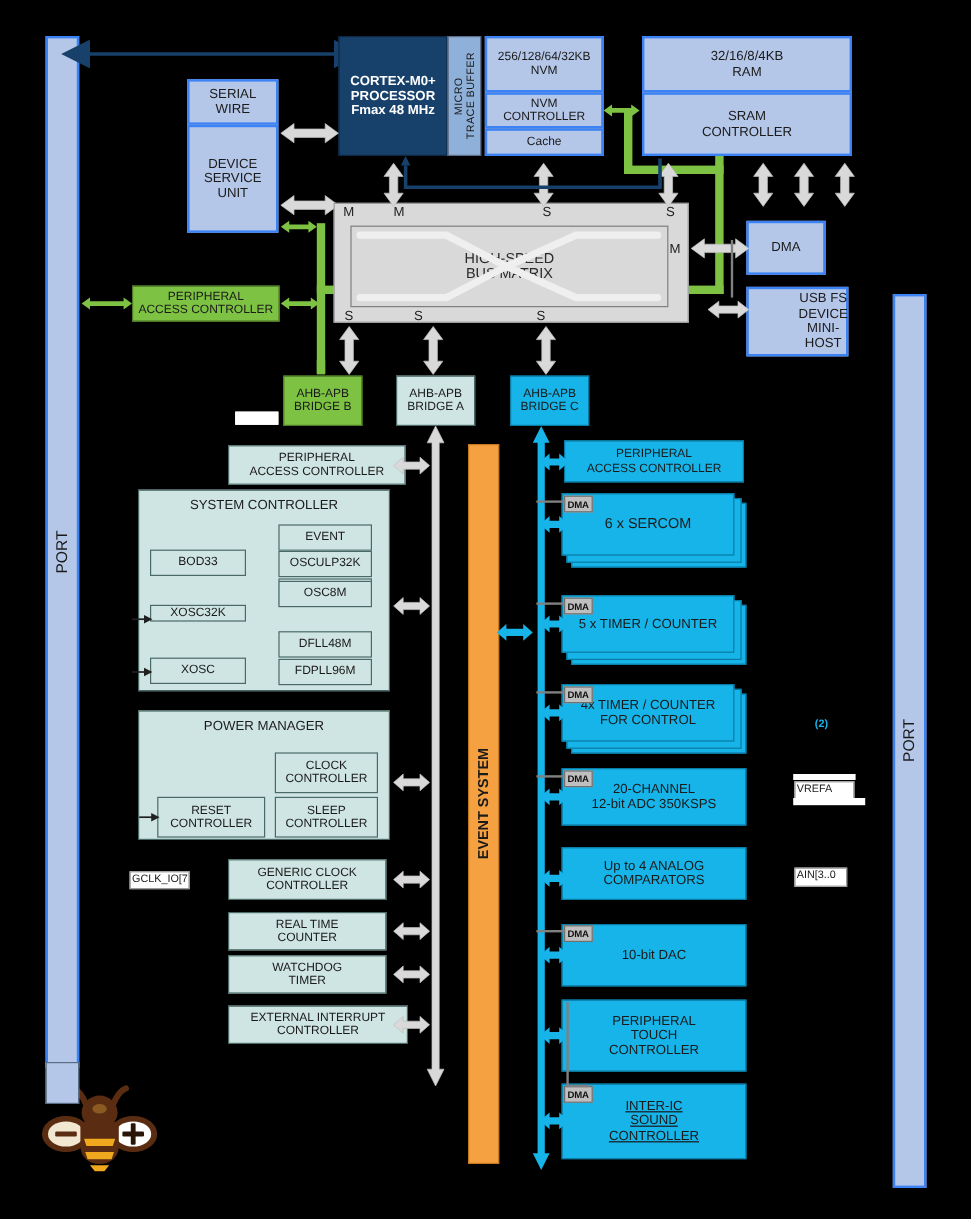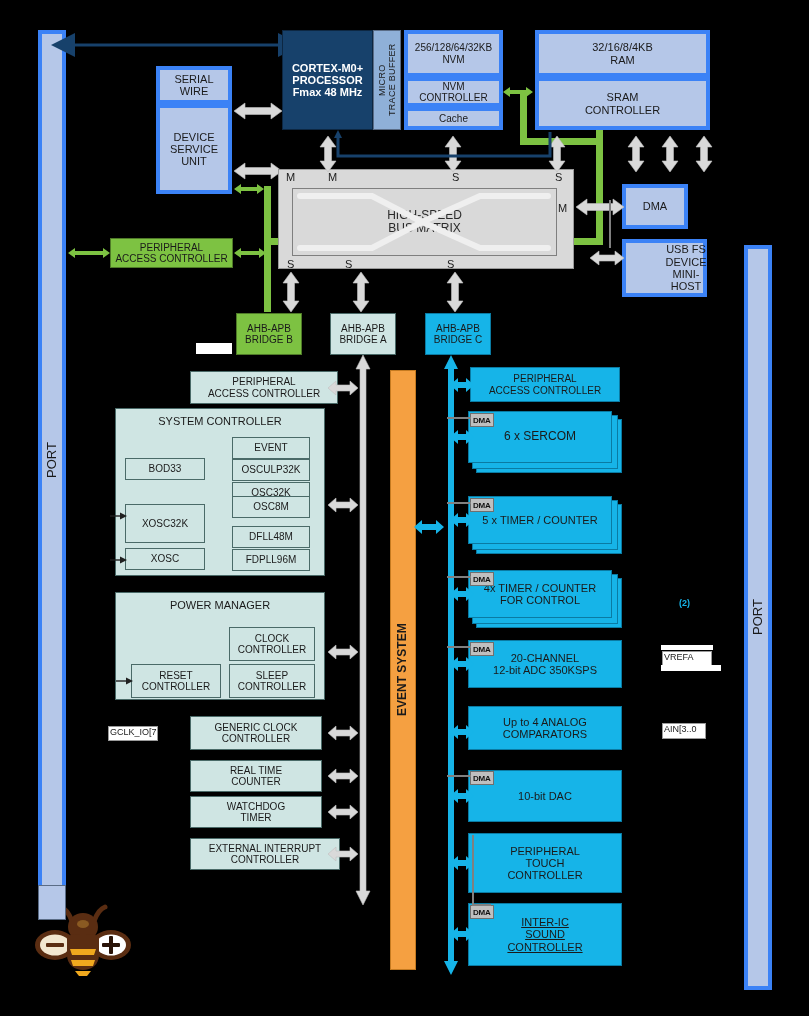--- a/index.html
+++ b/index.html
@@ -20,21 +20,21 @@
     box-sizing: border-box;
     display: flex;
     align-items: center;
     justify-content: center;
     text-align: center;
     color: #1a1a1a;
     line-height: 1.12;
     white-space: pre-line;
   }
   
-  .c-lav   { background: #b5c7e8; border: 4px solid #3b82f6; }
+  .c-lav   { background: #b5c7e8; border: 2px solid #3b82f6; }
   .c-navy  { background: #17416b; border: 1px solid #0d2742; color: #ffffff; font-weight: bold; }
   .c-mtb   { background: #8fb0d8; border: 1px solid #5a6c86; }
   .c-grey  { background: #d9d9d9; border: 1px solid #7f7f7f; }
   .c-green { background: #7dc242; border: 1px solid #4f7a28; }
   .c-mint  { background: #cfe5e3; border: 1px solid #4a6a68; }
   .c-cyan  { background: #16b4e8; border: 1px solid #0a7ba3; }
   .c-orange{ background: #f5a041; border: 1px solid #c57a20; }
   .c-white { background: #ffffff; border: 1px solid #ffffff; }
 
   .vert {
@@ -252,27 +252,27 @@
   <div class="blk c-mint" style="left:190px; top:371px; width:148px; height:33px; font-size:10px;">PERIPHERAL
 ACCESS CONTROLLER</div>
   <svg class="arrow-svg" style="left:328px; top:379px;" width="30" height="18" viewBox="0 0 30 18">
     <path d="M0,9 L8,2 L8,6 L22,6 L22,2 L30,9 L22,16 L22,12 L8,12 L8,16 z" fill="#d9d9d9" stroke="#bfbfbf" stroke-width="0.6"></path>
   </svg>
 
   <div class="blk c-mint" style="left:115px; top:408px; width:210px; height:168px; background:#cfe5e3; border:1px solid #4a6a68;"></div>
   <div class="blk" style="left:115px; top:412px; width:210px; height:18px; font-size:11px;">SYSTEM CONTROLLER</div>
 
   <div class="blk c-mint" style="left:125px; top:458px; width:80px; height:22px; font-size:10px;">BOD33</div>
-  <div class="blk c-mint" style="left:125px; top:504px; width:80px; height:39px; font-size:10px;">XOSC32K</div>
+  <div class="blk c-mint" style="left:125px; top:504px; width:80px; height:14px; font-size:10px;">XOSC32K</div>
   <div class="blk c-mint" style="left:125px; top:548px; width:80px; height:22px; font-size:10px;">XOSC</div>
 
   <div class="blk c-mint" style="left:232px; top:437px; width:78px; height:22px; font-size:10px;">EVENT</div>
   <div class="blk c-mint" style="left:232px; top:459px; width:78px; height:22px; font-size:10px;">OSCULP32K</div>
   <div class="blk c-mint" style="left:232px; top:482px; width:78px; height:22px; font-size:10px;">OSC32K</div>
-  <div class="blk c-mint" style="left:232px; top:496px; width:78px; height:22px; font-size:10px;">OSC8M</div>
+  <div class="blk c-mint" style="left:232px; top:484px; width:78px; height:22px; font-size:10px;">OSC8M</div>
   <div class="blk c-mint" style="left:232px; top:526px; width:78px; height:22px; font-size:10px;">DFLL48M</div>
   <div class="blk c-mint" style="left:232px; top:549px; width:78px; height:22px; font-size:10px;">FDPLL96M</div>
 
   <svg class="arrow-svg" style="left:110px; top:509px;" width="18" height="14" viewBox="0 0 18 14">
     <path d="M0,7 L12,7" stroke="#202020" stroke-width="1.4"></path>
     <path d="M17,7 L10,3.5 L10,10.5 z" fill="#202020"></path>
   </svg>
   <svg class="arrow-svg" style="left:110px; top:553px;" width="18" height="14" viewBox="0 0 18 14">
     <path d="M0,7 L12,7" stroke="#202020" stroke-width="1.4"></path>
     <path d="M17,7 L10,3.5 L10,10.5 z" fill="#202020"></path>

